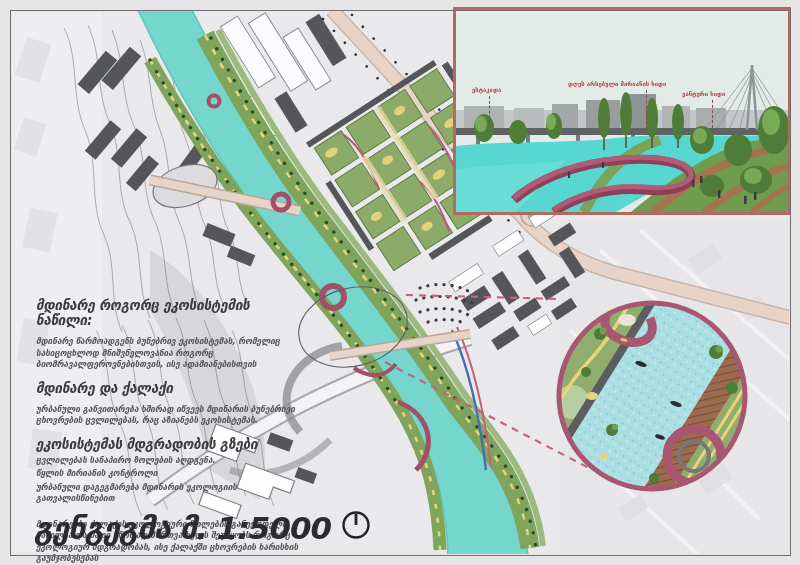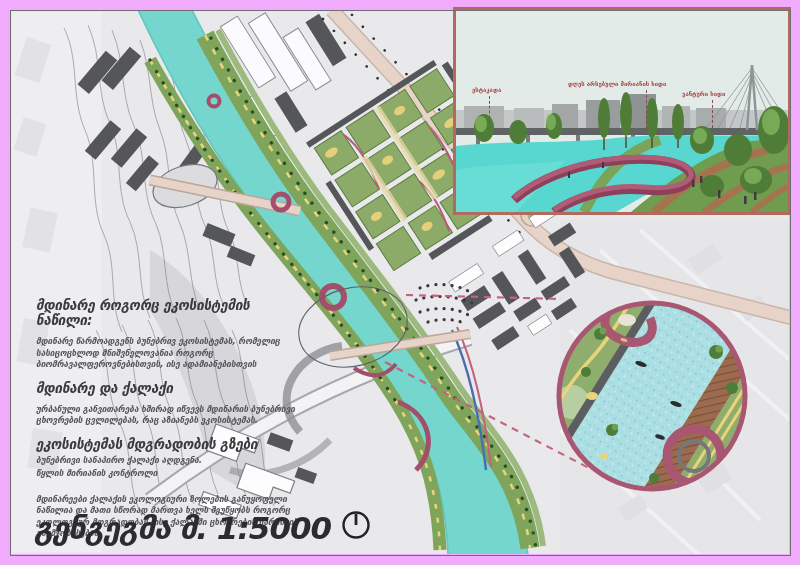--- a/index.html
+++ b/index.html
@@ -1,17 +1,17 @@
 <!DOCTYPE html>
 <html><head>
 <meta charset="utf-8">
 <style>
   html,body{margin:0;padding:0;background:#ffffff;}
   body{width:800px;height:565px;overflow:hidden;font-family:"DejaVu Sans",sans-serif;}
-  .sheet{position:relative;width:800px;height:565px;background:#f0abfc;}
+  .sheet{position:relative;width:800px;height:565px;background:#e5e5e5;}
   .frame{position:absolute;left:10px;top:10px;right:9px;bottom:9px;border:1.5px solid #6e6e74;pointer-events:none;z-index:40;}
   svg.map{position:absolute;left:0;top:0;z-index:1;}
 
   
   .textblock{position:absolute;left:36px;top:298px;width:268px;z-index:20;color:#3c3c41;
              font-style:italic;font-weight:bold;letter-spacing:-0.2px;}
   .textblock h3{margin:0 0 3px 0;font-size:13.5px;line-height:15px;color:#39393e;}
   .textblock p{margin:8px 0 10px 0;font-size:8.6px;line-height:11.5px;color:#55555c;}
   .textblock .gap{height:4px;}
   .textblock .bullets p{margin:0 0 2px 0;}
@@ -317,22 +317,23 @@
 
   <div class="frame"></div>
 
   <div class="textblock">
     <h3>მდინარე როგორც ეკოსისტემის ნაწილი:</h3>
     <p>მდინარე წარმოადგენს ბუნებრივ ეკოსისტემას, რომელიც სასიცოცხლოდ მნიშვნელოვანია როგორც ბიომრავალფეროვნებისთვის, ისე ადამიანებისთვის</p>
     <h3>მდინარე და ქალაქი</h3>
     <p>ურბანული განვითარება ხშირად იწვევს მდინარის ბუნებრივი ცხოვრების ცვლილებას, რაც აზიანებს ეკოსისტემას.</p>
     <h3>ეკოსისტემას მდგრადობის გზები</h3>
     <div class="bullets">
-      <p>ბუნებრივი სანაპირო ქალაქი აღდგენა.</p>
+      <p>ცვლილებას სანაპირო ზოლების აღდგენა.</p>
       <p>წყლის მირიანის კონტროლი</p>
+      <p>ურბანული დაგეგმარება მდინარის ეკოლოგიის გათვალისწინებით</p>
     </div>
     <div class="gap"></div>
     <p>მდინარეები ქალაქის ეკოლოგიური ზოლების განუყოფელი ნაწილია და მათი სწორად მართვა ხელს შეუწყობს როგორც ეკოლოგიურ მდგრადობას, ისე ქალაქში ცხოვრების ხარისხის გაუმჯობესებას</p>
   </div>
 
   <div class="titlerow">
     <span class="big">გენგეგმა მ. 1:5000</span>
     <svg width="30" height="30" viewBox="0 0 30 30">
       <circle cx="15" cy="15" r="12.5" fill="none" stroke="#222226" stroke-width="2.4"></circle>
       <line x1="15" y1="15" x2="15" y2="4" stroke="#222226" stroke-width="2.8"></line>

